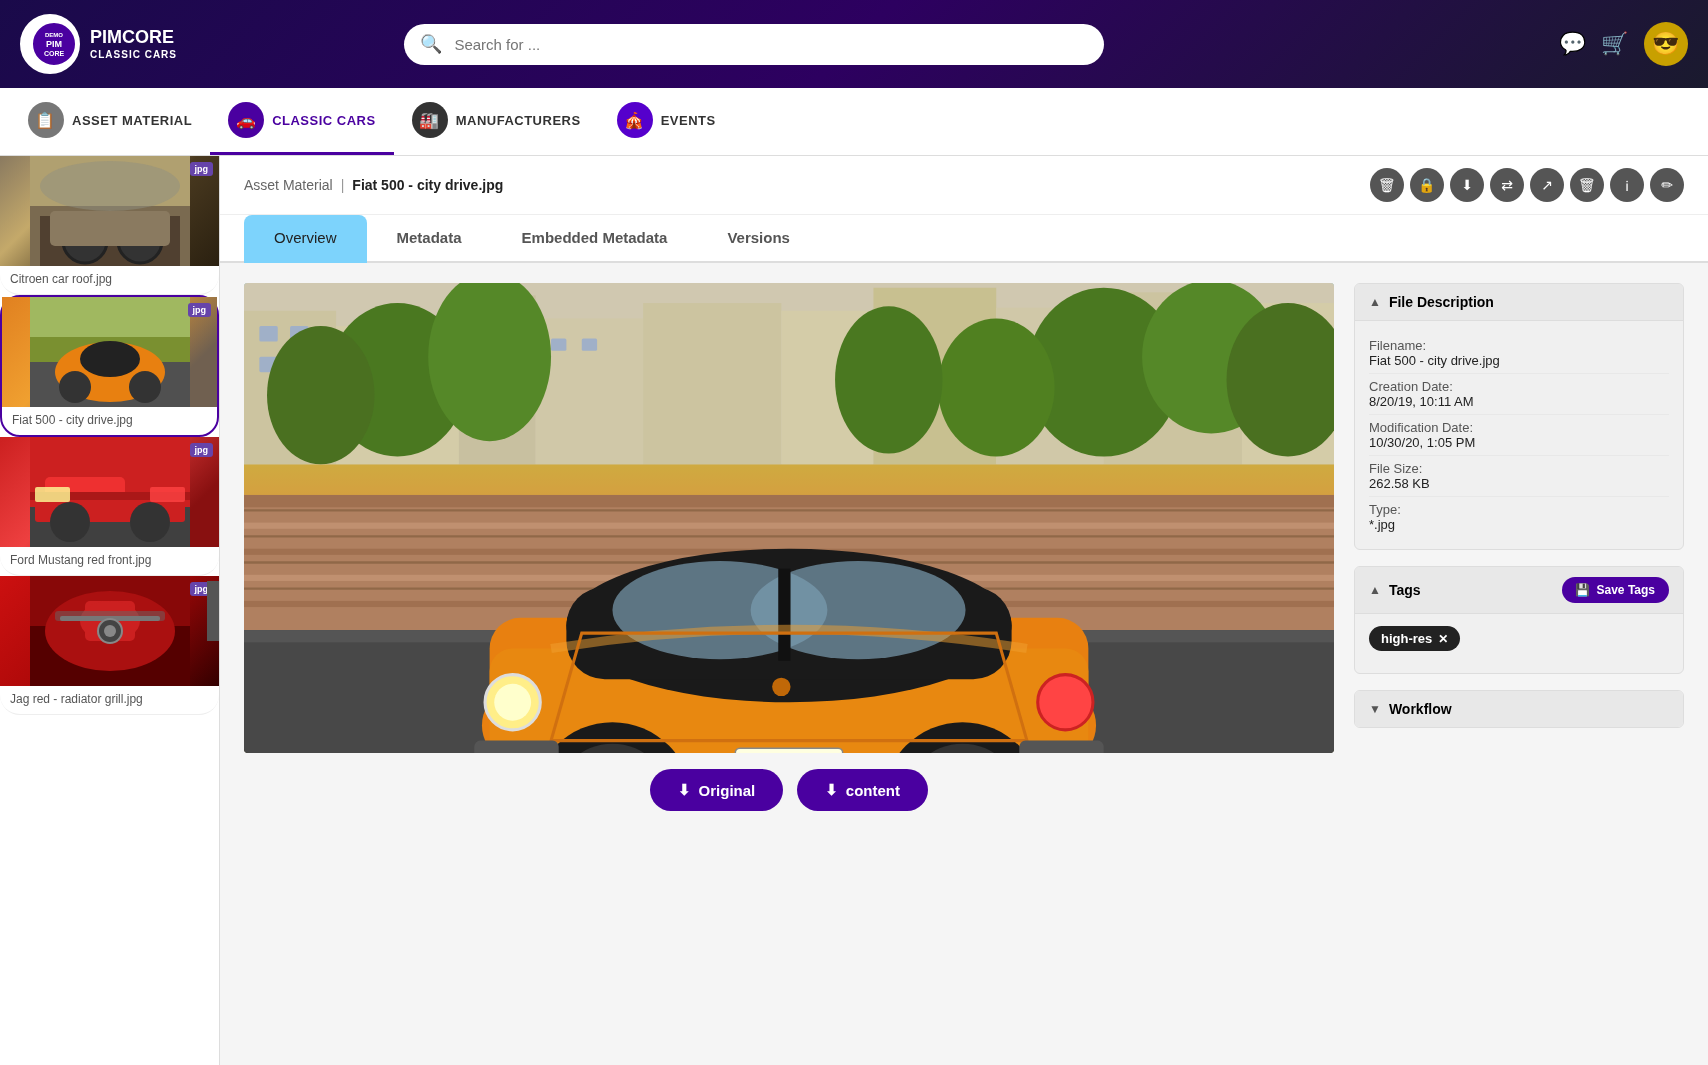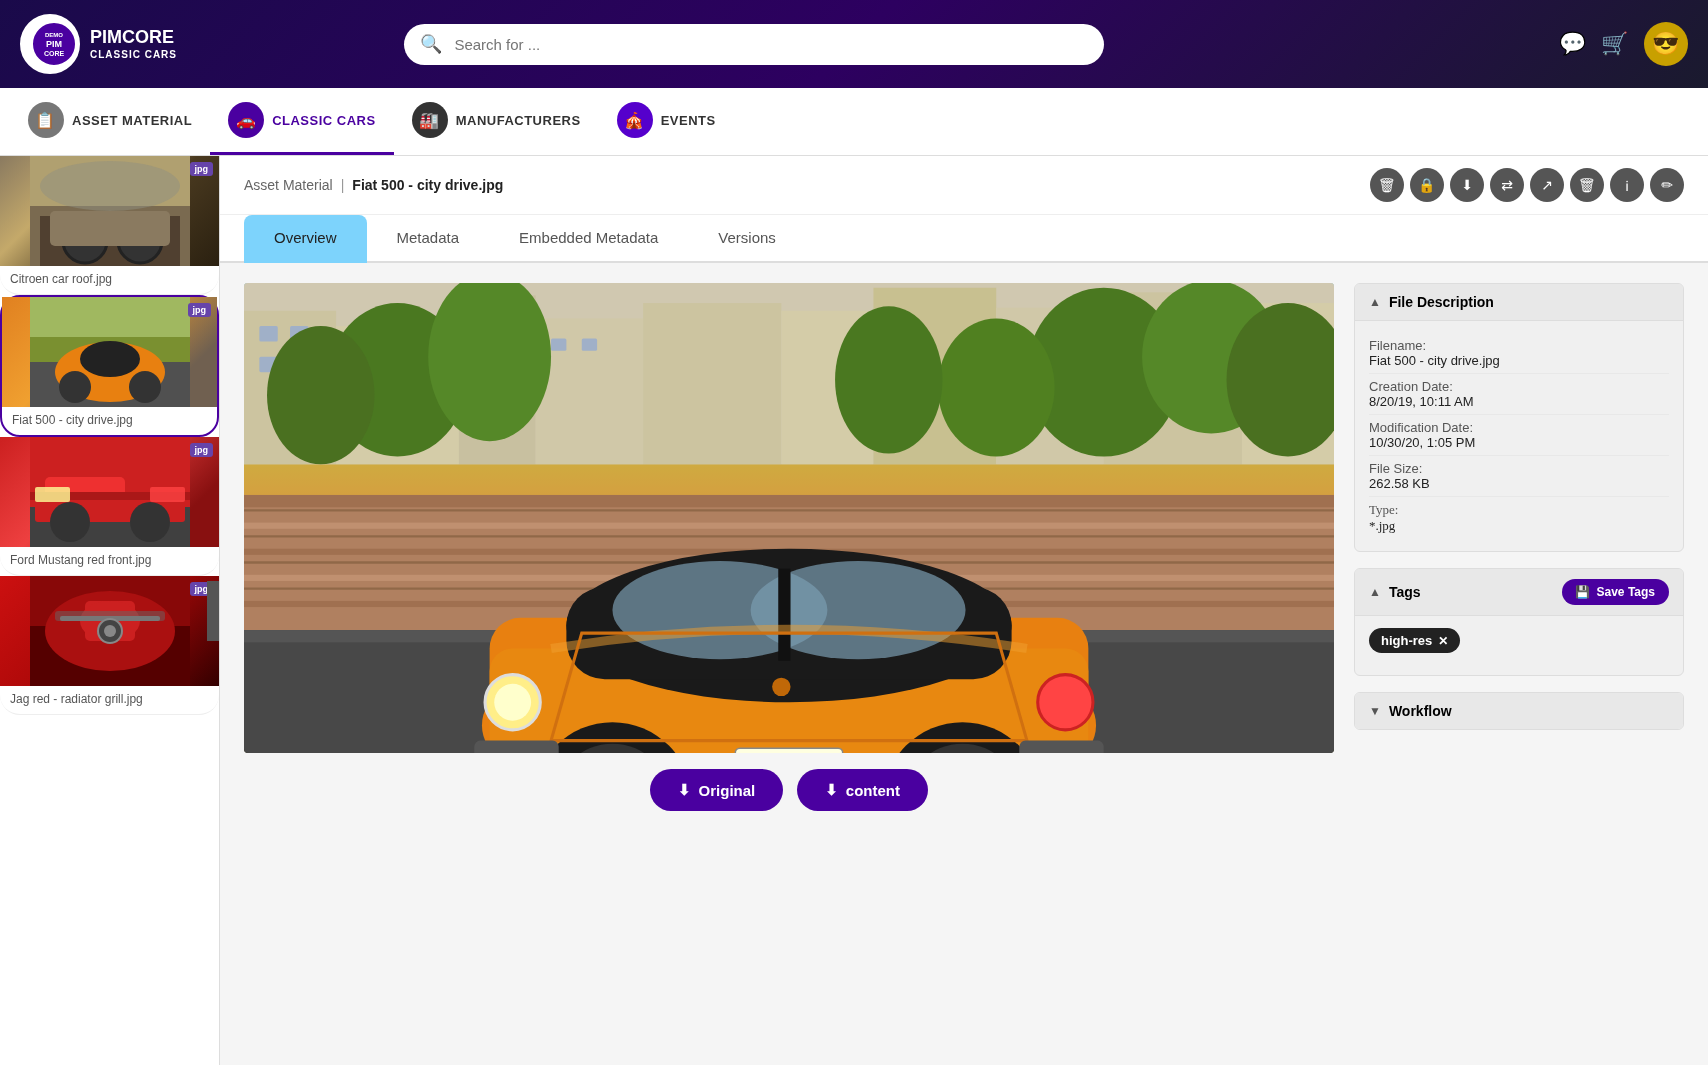--- a/index.html
+++ b/index.html
@@ -250,21 +250,21 @@
     .tabs-bar {
       background: #fff;
       display: flex;
       padding: 0 24px;
       border-bottom: 2px solid #ddd;
     }
     .tab {
       padding: 14px 30px;
       cursor: pointer;
       font-size: 15px;
-      font-weight: 400;
+      font-weight: 700;
       color: #555;
       border-bottom: 3px solid transparent;
       margin-bottom: -2px;
     }
     .tab.active {
       color: #222;
       font-weight: 400;
       background: #7dd3fc;
       border-bottom-color: transparent;
       border-radius: 8px 8px 0 0;
@@ -341,21 +341,21 @@
     }
     .chevron { font-size: 12px; color: #555; }
     .panel-body { padding: 12px 14px; }
     .file-info-row {
       display: flex;
       padding: 5px 0;
       font-size: 13px;
       border-bottom: 1px solid #e8e8e8;
       flex-direction: column;
     }
-    .file-info-row:last-child { border-bottom: none; font-family: Liberation Serif, serif; }
+    .file-info-row:last-child { border-bottom: none; }
     .file-info-label { color: #555; width: 130px; flex-shrink: 0; }
     .file-info-value { color: #222; font-weight: 500; }
 
     
     .save-tags-btn {
       background: #4a00a0;
       color: white;
       border: none;
       border-radius: 20px;
       padding: 6px 14px;

